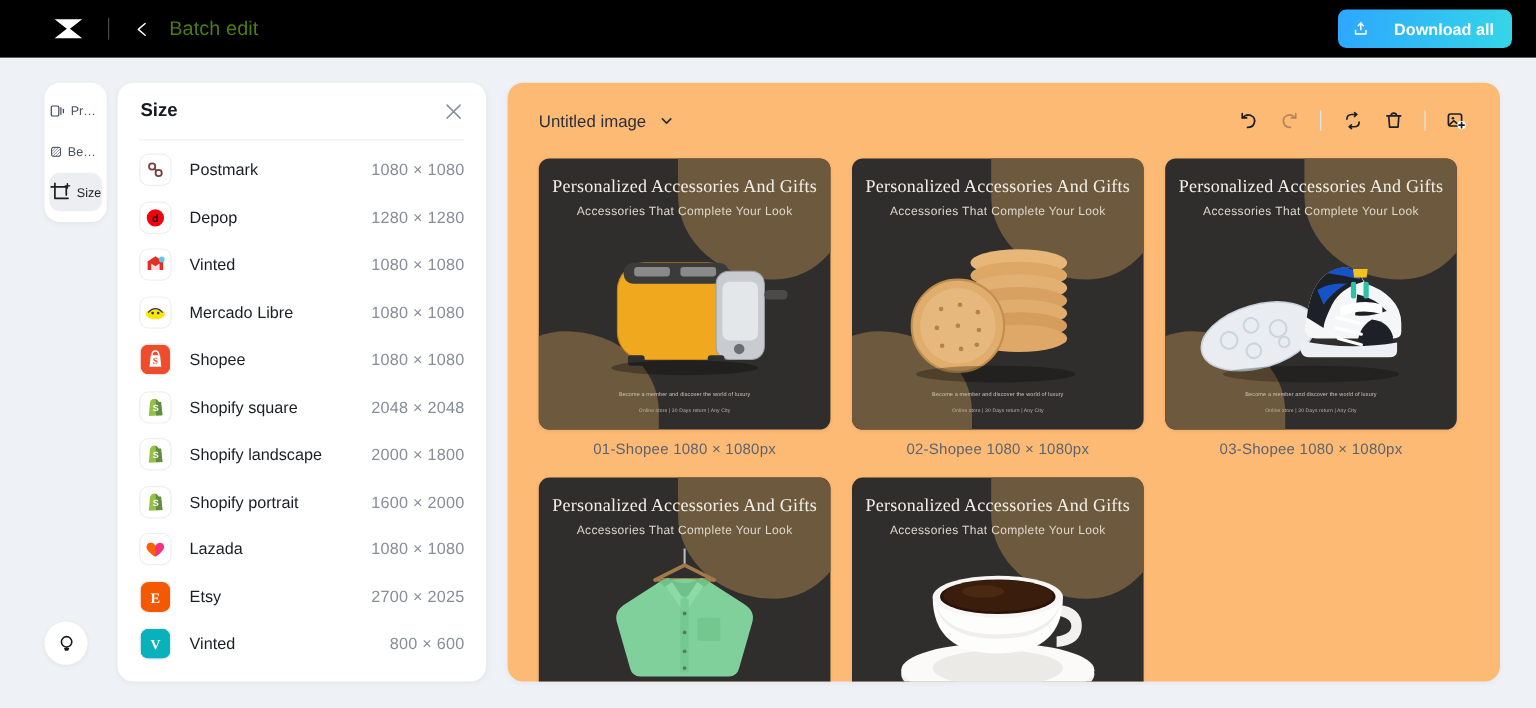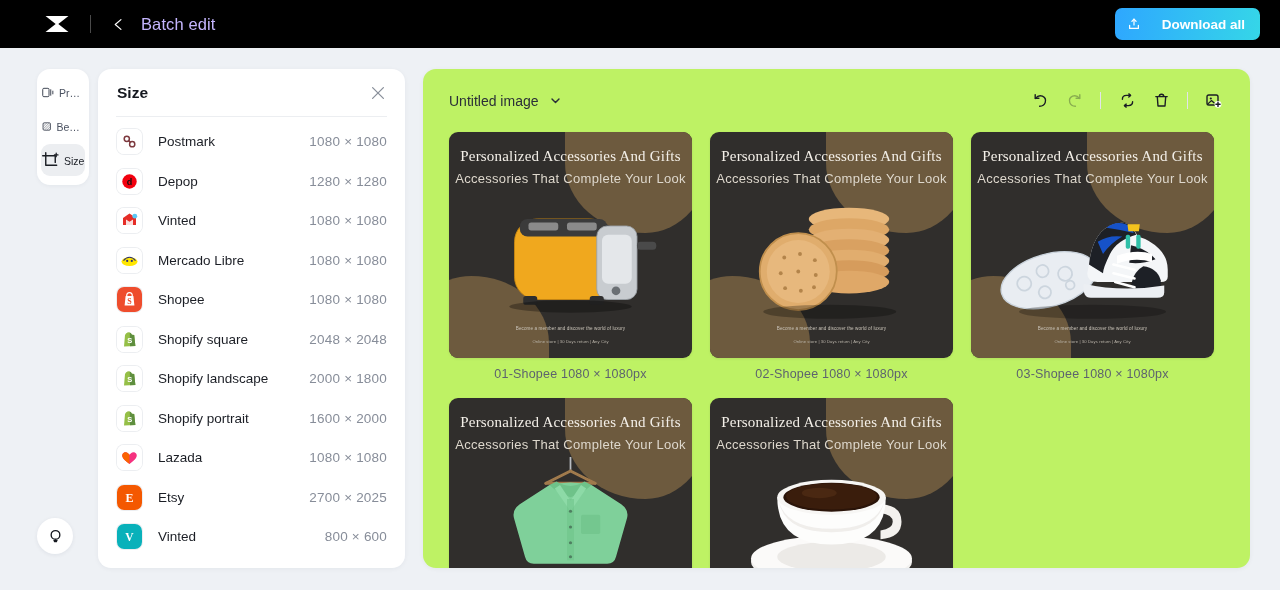--- a/index.html
+++ b/index.html
@@ -18,21 +18,21 @@
   }
   .logo-wrap { margin-left: 42px; display: flex; align-items: center; }
   .logo { width: 30px; height: 22px; }
   .topdiv { width: 1px; height: 18px; background: #4a4a4a; margin: 0 16px 0 18px; }
   .backbtn {
     width: 22px; height: 22px; display: flex; align-items: center; justify-content: center;
     cursor: pointer;
   }
   .backbtn svg { width: 13px; height: 13px; }
   .apptitle {
-    color: #c4b5fd; font-size: 16.5px; margin-left: 12px; letter-spacing: .1px;
+    color: #4d7c0f; font-size: 16.5px; margin-left: 12px; letter-spacing: .1px;
   }
   .dl-btn {
     position: absolute; right: 20px; top: 50%; transform: translateY(-50%);
     height: 32px; padding: 0 15px 0 12px;
     background: linear-gradient(96deg, #2ea7ff 0%, #35d6e8 100%);
     border-radius: 7px; display: flex; align-items: center; gap: 21px;
     color: #fff; font-size: 13.5px; font-weight: bold; cursor: pointer;
     border: none;
   }
   .dl-btn svg { width: 14px; height: 14px; }
@@ -91,21 +91,21 @@
     box-shadow: 0 0 0 1px #eceef1;
     overflow: hidden;
   }
   .sp-ico svg { width: 25px; height: 25px; display: block; }
   .sp-name { margin-left: 16px; font-size: 13.5px; color: #1b1e25; flex: 1; }
   .sp-dim { font-size: 13.5px; color: #878d99; letter-spacing: .2px; }
 
   
   .canvas {
     position: absolute; left: 423px; top: 69px; width: 827px; height: 499px;
-    background: #bef264; border-radius: 13px; overflow: hidden;
+    background: #fdba74; border-radius: 13px; overflow: hidden;
     box-shadow: 0 1px 5px rgba(20,30,60,.05);
   }
   .cv-head {
     height: 63px; display: flex; align-items: center; padding: 0 20px 0 26px;
   }
   .cv-name { font-size: 14px; color: #2b2f38; }
   .cv-caret { margin-left: 10px; width: 13px; height: 13px; cursor: pointer; display:flex; }
   .cv-tools { margin-left: auto; display: flex; align-items: center; gap: 0px; }
   .tbtn {
     width: 34px; height: 30px; display: flex; align-items: center; justify-content: center;
@@ -137,21 +137,21 @@
     position: absolute; left: -40px; bottom: -38px; width: 140px; height: 120px;
     background: #6d5a3e; border-radius: 60% 75% 0 0 / 70% 75% 0 0;
   }
   .t-title {
     position: absolute; top: 16px; left: 0; right: 0; text-align: center;
     font-family: "Liberation Serif", serif; font-size: 15px; color: #f3efe8;
     letter-spacing: .2px; z-index: 3;
   }
   .t-sub {
     position: absolute; top: 39px; left: 0; right: 0; text-align: center;
-    font-size: 13px; color: #ded8cd; letter-spacing: .3px; z-index: 3;
+    font-size: 10px; color: #ded8cd; letter-spacing: .3px; z-index: 3;
   }
   .t-b1 {
     position: absolute; bottom: 27px; left: 0; right: 0; text-align: center;
     font-size: 4.6px; color: #c9c3b8; letter-spacing: .1px; z-index: 3;
   }
   .t-b2 {
     position: absolute; bottom: 14px; left: 0; right: 0; text-align: center;
     font-size: 4.2px; color: #b8b2a8; letter-spacing: .1px; z-index: 3;
   }
   .art { position: absolute; left: 0; right: 0; top: 52px; bottom: 34px; z-index: 2; }

